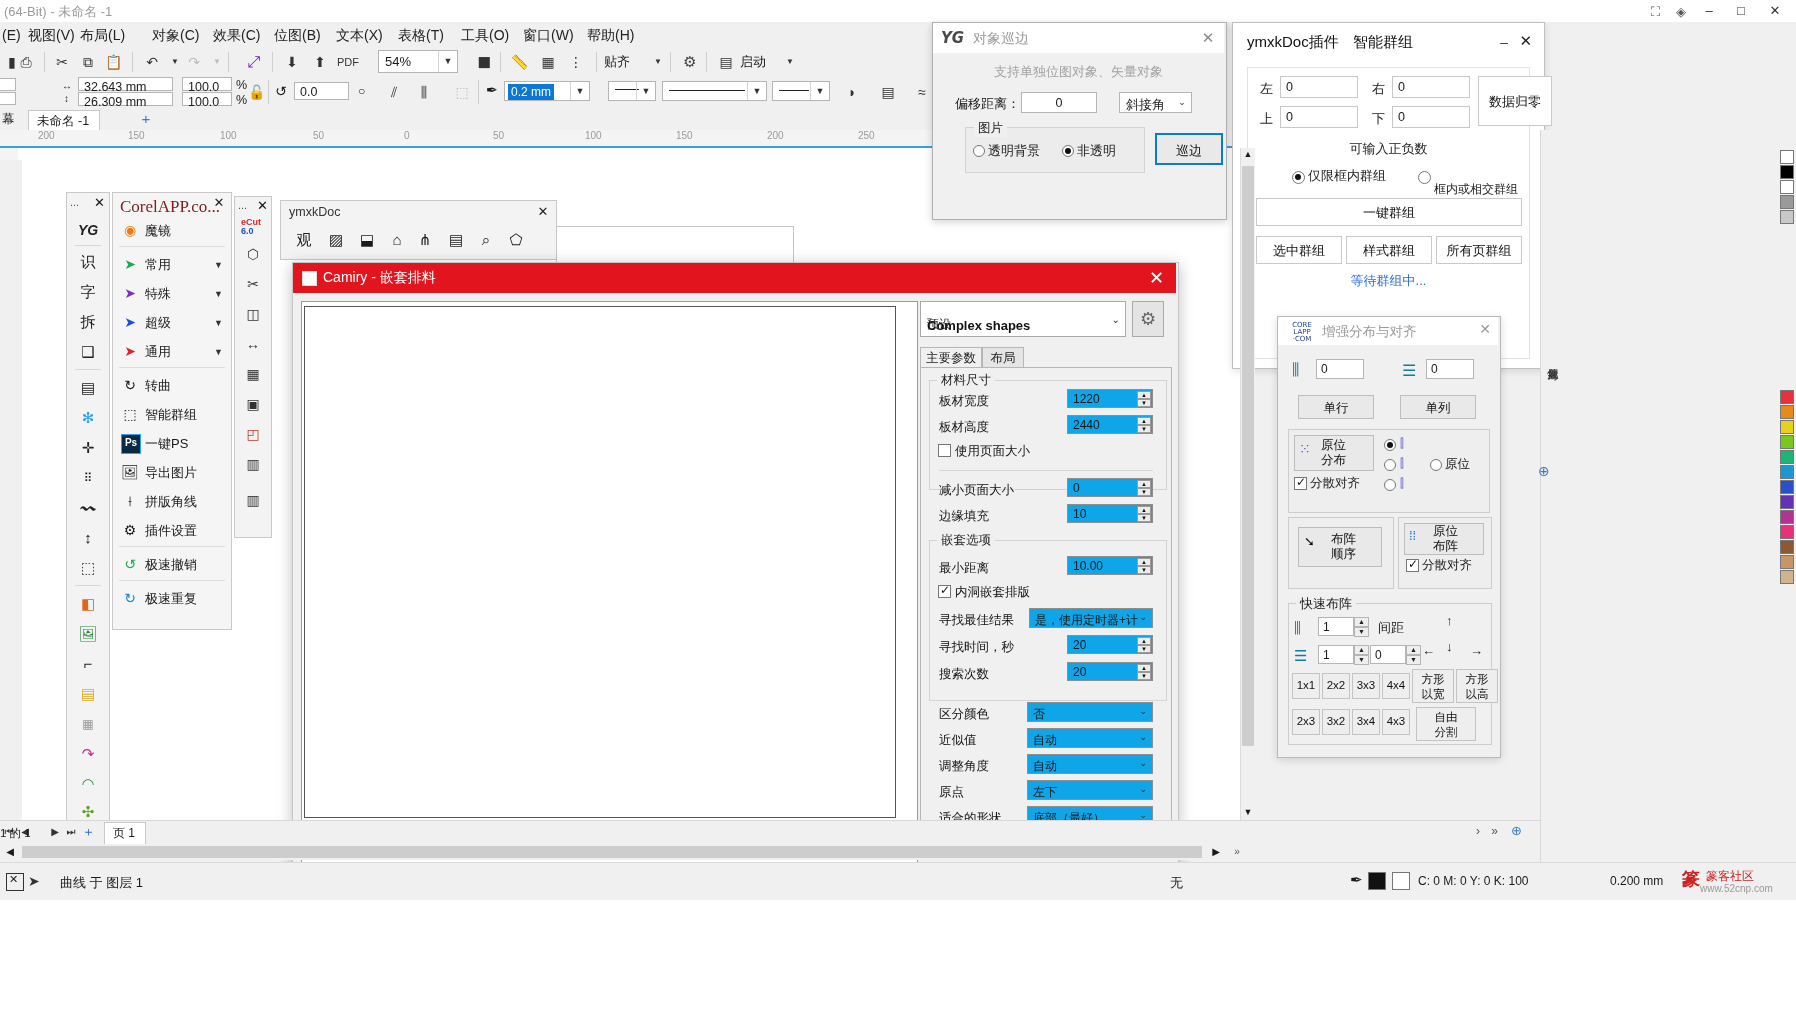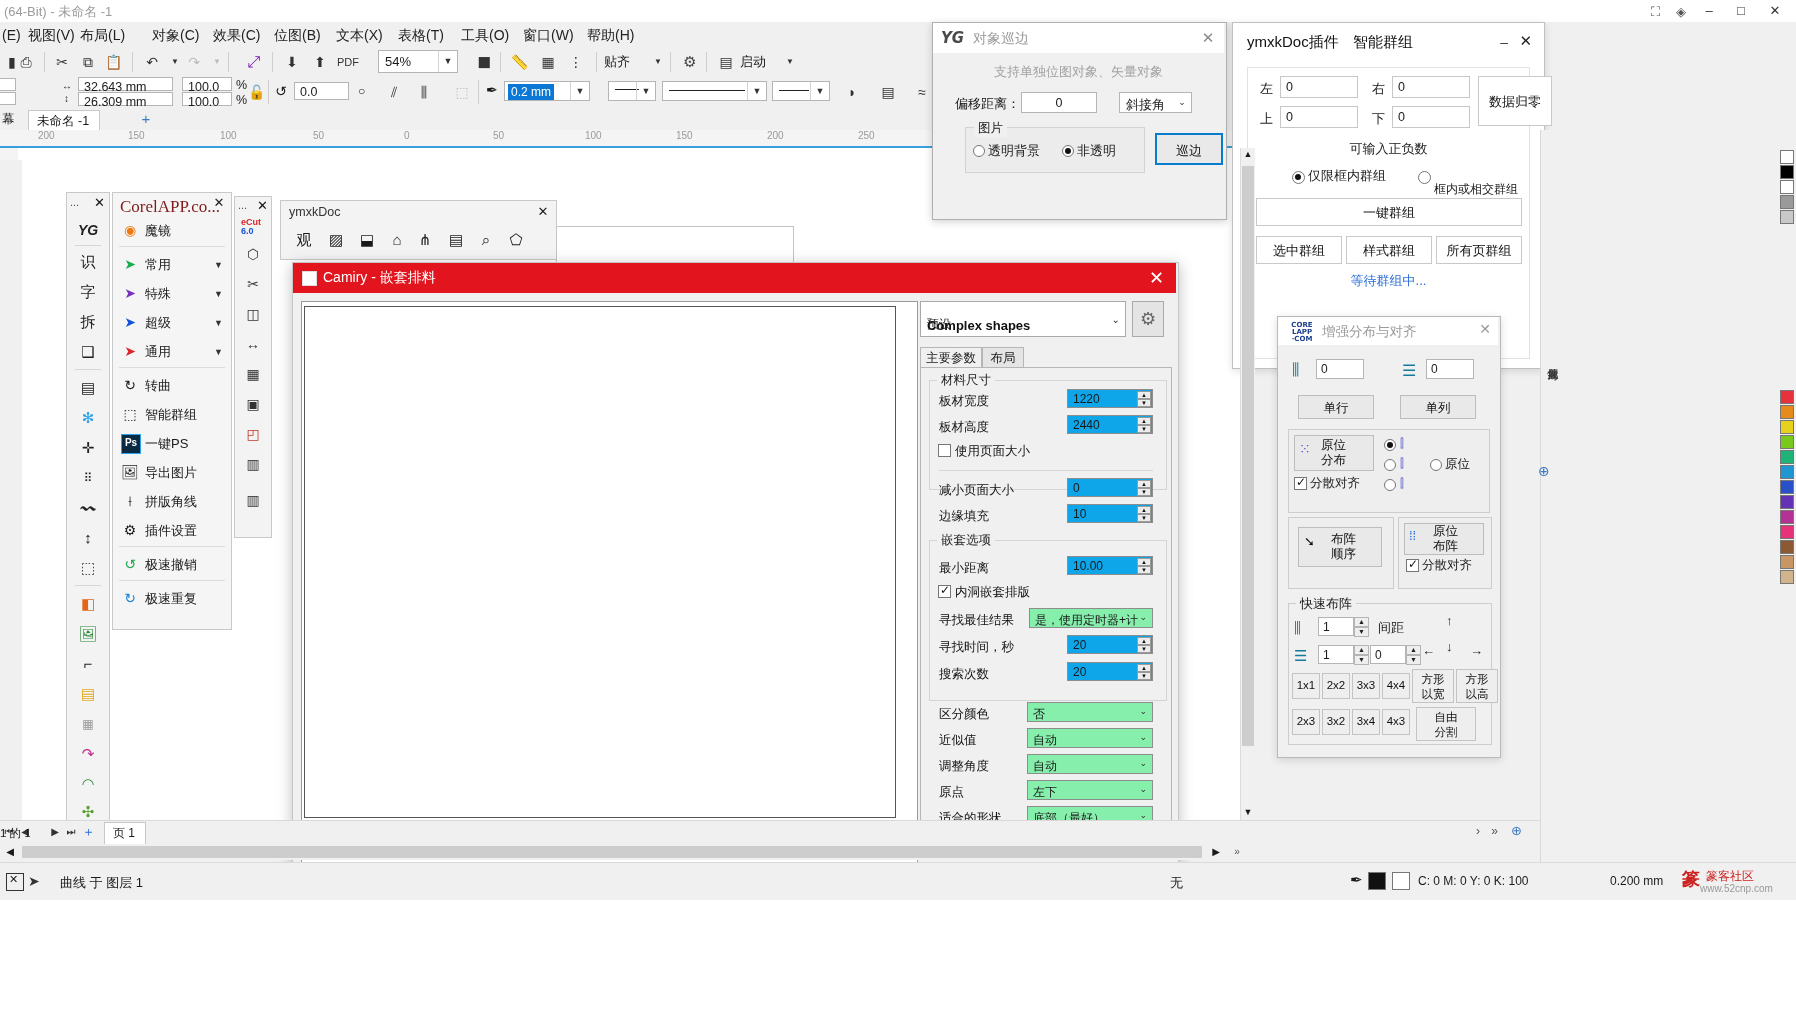--- a/index.html
+++ b/index.html
@@ -103,21 +103,21 @@
   #dlgYM .t1{position:absolute;left:14px;top:10px;font-size:15px;color:#111;}
   #dlgYM .t2{position:absolute;left:120px;top:10px;font-size:15px;color:#111;}
   #dlgYM .mn{position:absolute;right:34px;top:11px;font-size:14px;color:#444;}
   #dlgYM .x{position:absolute;right:10px;top:9px;font-size:15px;color:#222;}
   .ymfield{position:absolute;background:#fff;border:1px solid #c7c7c7;box-sizing:border-box;font-size:12.5px;padding:3px 0 0 5px;}
   .ymbtn{position:absolute;background:#fff;border:1px solid #c9c9c9;box-sizing:border-box;text-align:center;font-size:13px;color:#111;}
 
   
   #dlgZQ{left:1277px;top:316px;width:222px;height:440px;background:#f0f0f0;border:1px solid #b9b9b9;box-shadow:0 2px 8px rgba(0,0,0,.14);}
   #dlgZQ .tb{position:absolute;left:0;top:0;width:220px;height:28px;background:#fff;}
-  #dlgZQ .logo{position:absolute;left:6px;top:3px;width:34px;height:22px;background:#fff;border:1px solid #fff;font-size:7px;font-weight:bold;color:#1a3f8f;line-height:7px;text-align:center;padding-top:1px;font-family:"DejaVu Sans",sans-serif;}
+  #dlgZQ .logo{position:absolute;left:6px;top:3px;width:34px;height:22px;background:#fff;border:1px solid #fff;font-size:7px;font-weight:normal;color:#1a3f8f;line-height:7px;text-align:center;padding-top:1px;font-family:"DejaVu Sans",sans-serif;}
   #dlgZQ .ti{position:absolute;left:44px;top:6px;font-size:13.5px;color:#9a9a9a;}
   #dlgZQ .x{position:absolute;right:7px;top:4px;font-size:14px;color:#9a9a9a;}
   .zqbtn{position:absolute;background:#e9e9e9;border:1px solid #bdbdbd;box-sizing:border-box;text-align:center;font-size:12.5px;color:#111;}
   .zqsm{position:absolute;background:#eeeeee;border:1px solid #c4c4c4;box-sizing:border-box;text-align:center;font-size:11.5px;color:#111;line-height:22px;}
   .spin{position:absolute;background:#fff;border:1px solid #b5b5b5;box-sizing:border-box;font-size:12px;padding:2px 0 0 4px;}
   .spbtn{position:absolute;width:15px;background:#eee;border:1px solid #b5b5b5;box-sizing:border-box;font-size:7px;text-align:center;color:#222;}
 
   
   #camiry{left:292px;top:262px;width:885px;height:638px;background:#f0f0f0;border:1px solid #c6c6c6;box-shadow:0 3px 14px rgba(0,0,0,.25);}
   #camiry .tb{position:absolute;left:0;top:0;width:883px;height:30px;background:#e2151e;}
@@ -133,21 +133,21 @@
   .preset .ar{position:absolute;right:5px;top:12px;font-size:10px;color:#333;}
   .gear{position:absolute;left:212px;top:0;width:32px;height:36px;background:#e4e4e4;border:1px solid #a9a9a9;box-sizing:border-box;text-align:center;line-height:34px;font-size:18px;color:#666;}
   .tabbar{position:absolute;left:0;top:46px;width:252px;height:21px;}
   .ctab{position:absolute;top:0;height:39px;border:1px solid #b6b6b6;box-sizing:border-box;background:#e5e5e5;font-size:12.5px;text-align:center;padding-top:2px;}
   .ctab.sel{background:#f0f0f0;border-bottom:1px solid #f0f0f0;}
   .panelbody{position:absolute;left:0;top:66px;width:252px;height:490px;background:#f0f0f0;border:1px solid #b6b6b6;box-sizing:border-box;}
   .flab{position:absolute;font-size:12.5px;color:#111;}
   .fspin{position:absolute;background:#0ea5e9;border:1px solid #8d8d8d;box-sizing:border-box;font-size:12px;padding:2px 0 0 5px;}
   .fspin .up,.fspin .dn{position:absolute;right:1px;width:14px;height:8px;background:#ececec;border:1px solid #9a9a9a;box-sizing:border-box;font-size:6px;line-height:6px;text-align:center;color:#111;}
   .fspin .up{top:1px;}.fspin .dn{top:9px;}
-  .fsel{position:absolute;background:#86efac;border:1px solid #8d8d8d;box-sizing:border-box;font-size:12px;padding:3px 0 0 5px;}
+  .fsel{position:absolute;background:#0ea5e9;border:1px solid #8d8d8d;box-sizing:border-box;font-size:12px;padding:3px 0 0 5px;}
   .fsel .ar{position:absolute;right:5px;top:3px;font-size:9px;color:#333;}
   .hr{position:absolute;height:1px;background:#d6d6d6;}
   #camiry .footer .fb{position:absolute;top:0;width:78px;height:22px;background:#e9e9e9;border:1px solid #b0b0b0;box-sizing:border-box;text-align:center;padding-top:2px;font-size:12.5px;}
 
   
   #palette{left:1778px;top:150px;width:18px;height:740px;}
   #palette .sw{position:absolute;left:2px;width:14px;height:14px;border:1px solid #777;box-sizing:border-box;}
 
   
   #rdock{left:1540px;top:130px;width:18px;height:760px;background:#f0f0f0;border-left:1px solid #d8d8d8;}

